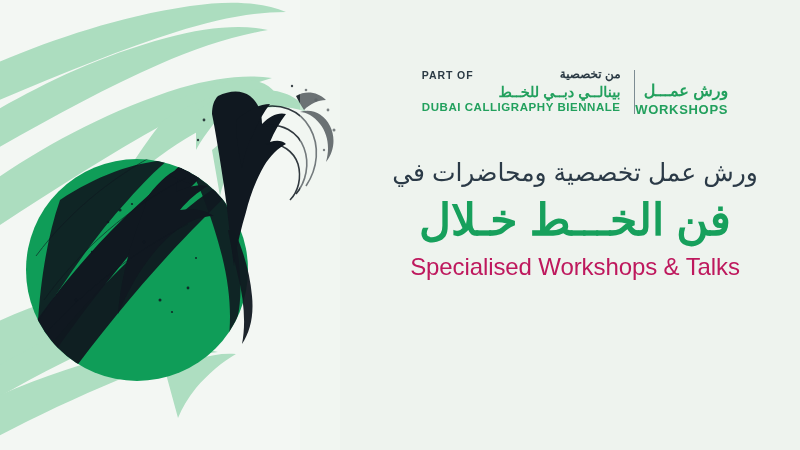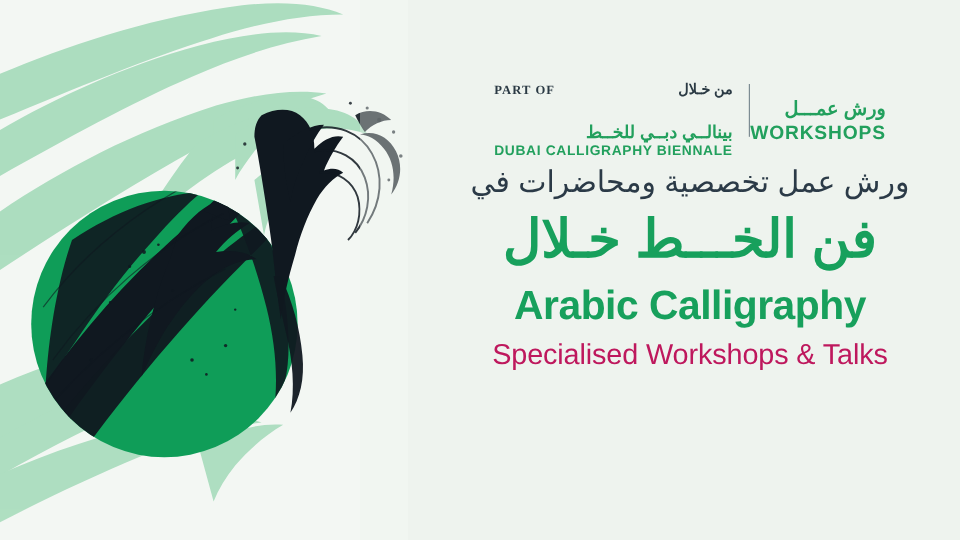--- a/index.html
+++ b/index.html
@@ -47,46 +47,45 @@
   }
 
   .credit-block {
     display:flex;
     flex-direction:column;
     padding:0 13px 0 0;
   }
 
   .credit-row {
     display:flex;
-    align-items:flex-end;
+    align-items:center;
     justify-content:space-between;
     gap:53px;
     line-height:1.15;
-    font-family:Liberation Serif, serif;
   }
 
   .credit-part-of {
     font-size:10.5px;
     font-weight:bold;
     letter-spacing:0.9px;
     color:#2b3a44;
   }
   .credit-ar-small {
     font-size:12px;
     font-weight:bold;
     color:#2b3a44;
     direction:rtl;
     letter-spacing:0.2px;
   }
   .credit-ar-big {
     font-size:14.5px;
     font-weight:bold;
     color:#22a05d;
     direction:rtl;
-    margin-top:20px;
+    margin-top:2px;
     letter-spacing:0.2px;
     text-align:right;
   }
   .credit-en-big {
     font-size:11.5px;
     font-weight:bold;
     letter-spacing:0.55px;
     color:#22a05d;
     margin-top:1px;
     white-space:nowrap;
@@ -109,31 +108,31 @@
   .workshops-ar {
     font-size:16px;
     font-weight:bold;
     color:#22a05d;
     direction:rtl;
     text-align:right;
     letter-spacing:0.2px;
     margin-top:13px;
   }
   .workshops-en {
-    font-size:16px;
+    font-size:13px;
     font-weight:bold;
     letter-spacing:0.7px;
     color:#22a05d;
     margin-top:2px;
   }
 
   
   #headline-stack {
     position:absolute;
-    left:0; top:136px;
+    left:0; top:156px;
     width:450px;
     text-align:center;
   }
 
   #headline-ar-sub {
     font-size:25px;
     color:#2b3a47;
     direction:rtl;
     line-height:1.35;
     letter-spacing:0px;
@@ -265,36 +264,35 @@
     </svg>
   </div>
 
   <div id="content">
 
     <div id="credit-bar">
 
       <div class="credit-block">
         <div class="credit-row">
           <span class="credit-part-of">PART OF</span>
-          <span class="credit-ar-small">من خـلال</span>
+          <span class="credit-ar-small">من تخصصية</span>
         </div>
         <div class="credit-ar-big">بينالــي دبــي للخــط</div>
         <div class="credit-en-big">DUBAI CALLIGRAPHY BIENNALE</div>
       </div>
 
       <div id="credit-divider"></div>
 
       <div class="workshops-block">
         <div class="workshops-ar">ورش عمـــل</div>
         <div class="workshops-en">WORKSHOPS</div>
       </div>
 
     </div>
 
     <div id="headline-stack">
       <div id="headline-ar-sub">ورش عمل تخصصية ومحاضرات في</div>
       <div id="headline-ar-main">فن الخـــط خـلال</div>
-      <div id="headline-en-main">Arabic Calligraphy</div>
       <div id="headline-en-sub">Specialised Workshops &amp; Talks</div>
     </div>
 
   </div>
 </div>
 
 </body></html>

